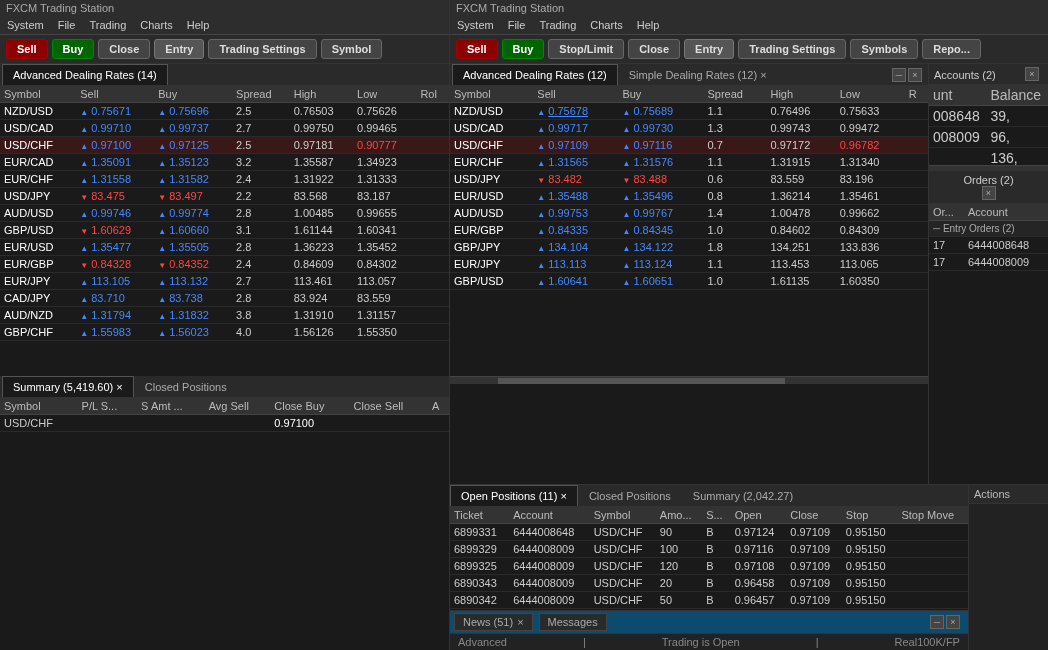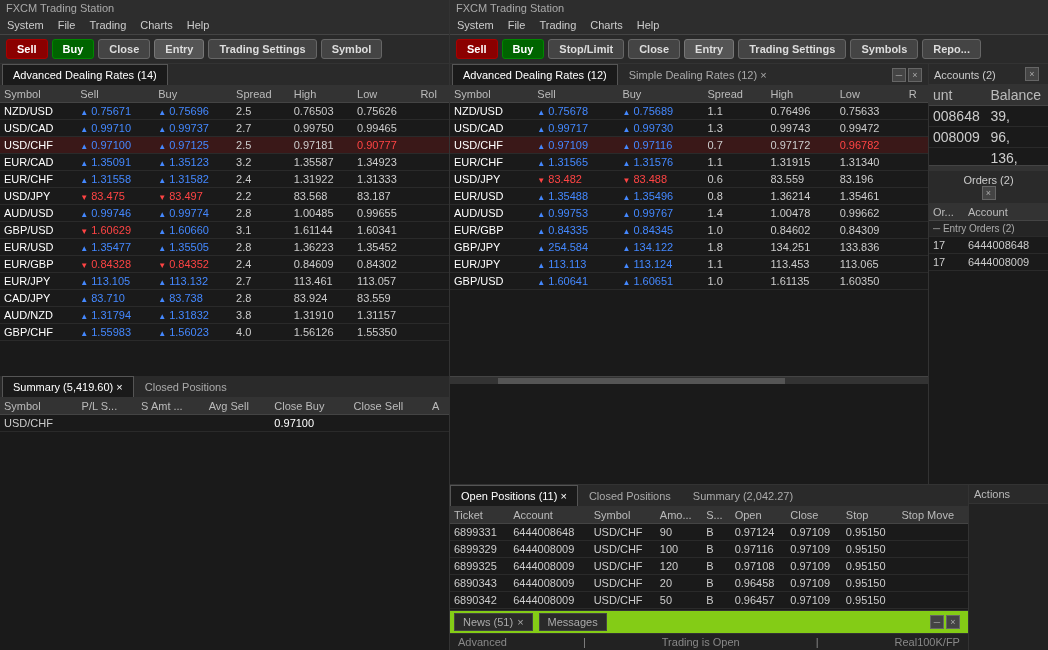--- a/index.html
+++ b/index.html
@@ -261,21 +261,21 @@
       white-space: nowrap;
     }
     .open-pos-table td {
       padding: 2px 4px;
       border-bottom: 1px solid #2a2a2a;
       white-space: nowrap;
     }
 
     
     .news-bar {
-      background: #84cc16;
+      background: #0c4a6e;
       display: flex;
       align-items: center;
       padding: 2px 4px;
       border-top: 1px solid #333;
       gap: 6px;
       font-size: 11px;
     }
     .news-tab {
       background: #2a2a2a;
       padding: 2px 8px;
@@ -620,21 +620,21 @@
               <th>Buy</th>
               <th>Spread</th>
               <th>High</th>
               <th>Low</th>
               <th>R</th>
             </tr>
           </thead>
           <tbody id="right-rates-tbody">
           <tr>
       <td style="color:#fff;">NZD/USD</td>
-      <td><span style="color:#4488ff;font-size:8px;">▲</span> <span style="color:#4488ff;">0.75678</span></td>
+      <td><span style="color:#4488ff;font-size:8px;">▲</span> <span style="color:#4488ff;text-decoration:underline;">0.75678</span></td>
       <td><span style="color:#4488ff;font-size:8px;">▲</span> <span style="color:#4488ff;">0.75689</span></td>
       <td style="color:#ccc;">1.1</td>
       <td style="color:#ccc;">0.76496</td>
       <td style="color:#cccccc;">0.75633</td>
       <td></td>
     </tr>
               <tr>
       <td style="color:#fff;">USD/CAD</td>
       <td><span style="color:#4488ff;font-size:8px;">▲</span> <span style="color:#4488ff;">0.99717</span></td>
       <td><span style="color:#4488ff;font-size:8px;">▲</span> <span style="color:#4488ff;">0.99730</span></td>
@@ -692,21 +692,21 @@
       <td style="color:#fff;">EUR/GBP</td>
       <td><span style="color:#4488ff;font-size:8px;">▲</span> <span style="color:#4488ff;">0.84335</span></td>
       <td><span style="color:#4488ff;font-size:8px;">▲</span> <span style="color:#4488ff;">0.84345</span></td>
       <td style="color:#ccc;">1.0</td>
       <td style="color:#ccc;">0.84602</td>
       <td style="color:#cccccc;">0.84309</td>
       <td></td>
     </tr>
               <tr>
       <td style="color:#fff;">GBP/JPY</td>
-      <td><span style="color:#4488ff;font-size:8px;">▲</span> <span style="color:#4488ff;">254.584</span></td>
+      <td><span style="color:#4488ff;font-size:8px;">▲</span> <span style="color:#4488ff;">134.104</span></td>
       <td><span style="color:#4488ff;font-size:8px;">▲</span> <span style="color:#4488ff;">134.122</span></td>
       <td style="color:#ccc;">1.8</td>
       <td style="color:#ccc;">134.251</td>
       <td style="color:#cccccc;">133.836</td>
       <td></td>
     </tr>
               <tr>
       <td style="color:#fff;">EUR/JPY</td>
       <td><span style="color:#4488ff;font-size:8px;">▲</span> <span style="color:#4488ff;">113.113</span></td>
       <td><span style="color:#4488ff;font-size:8px;">▲</span> <span style="color:#4488ff;">113.124</span></td>

